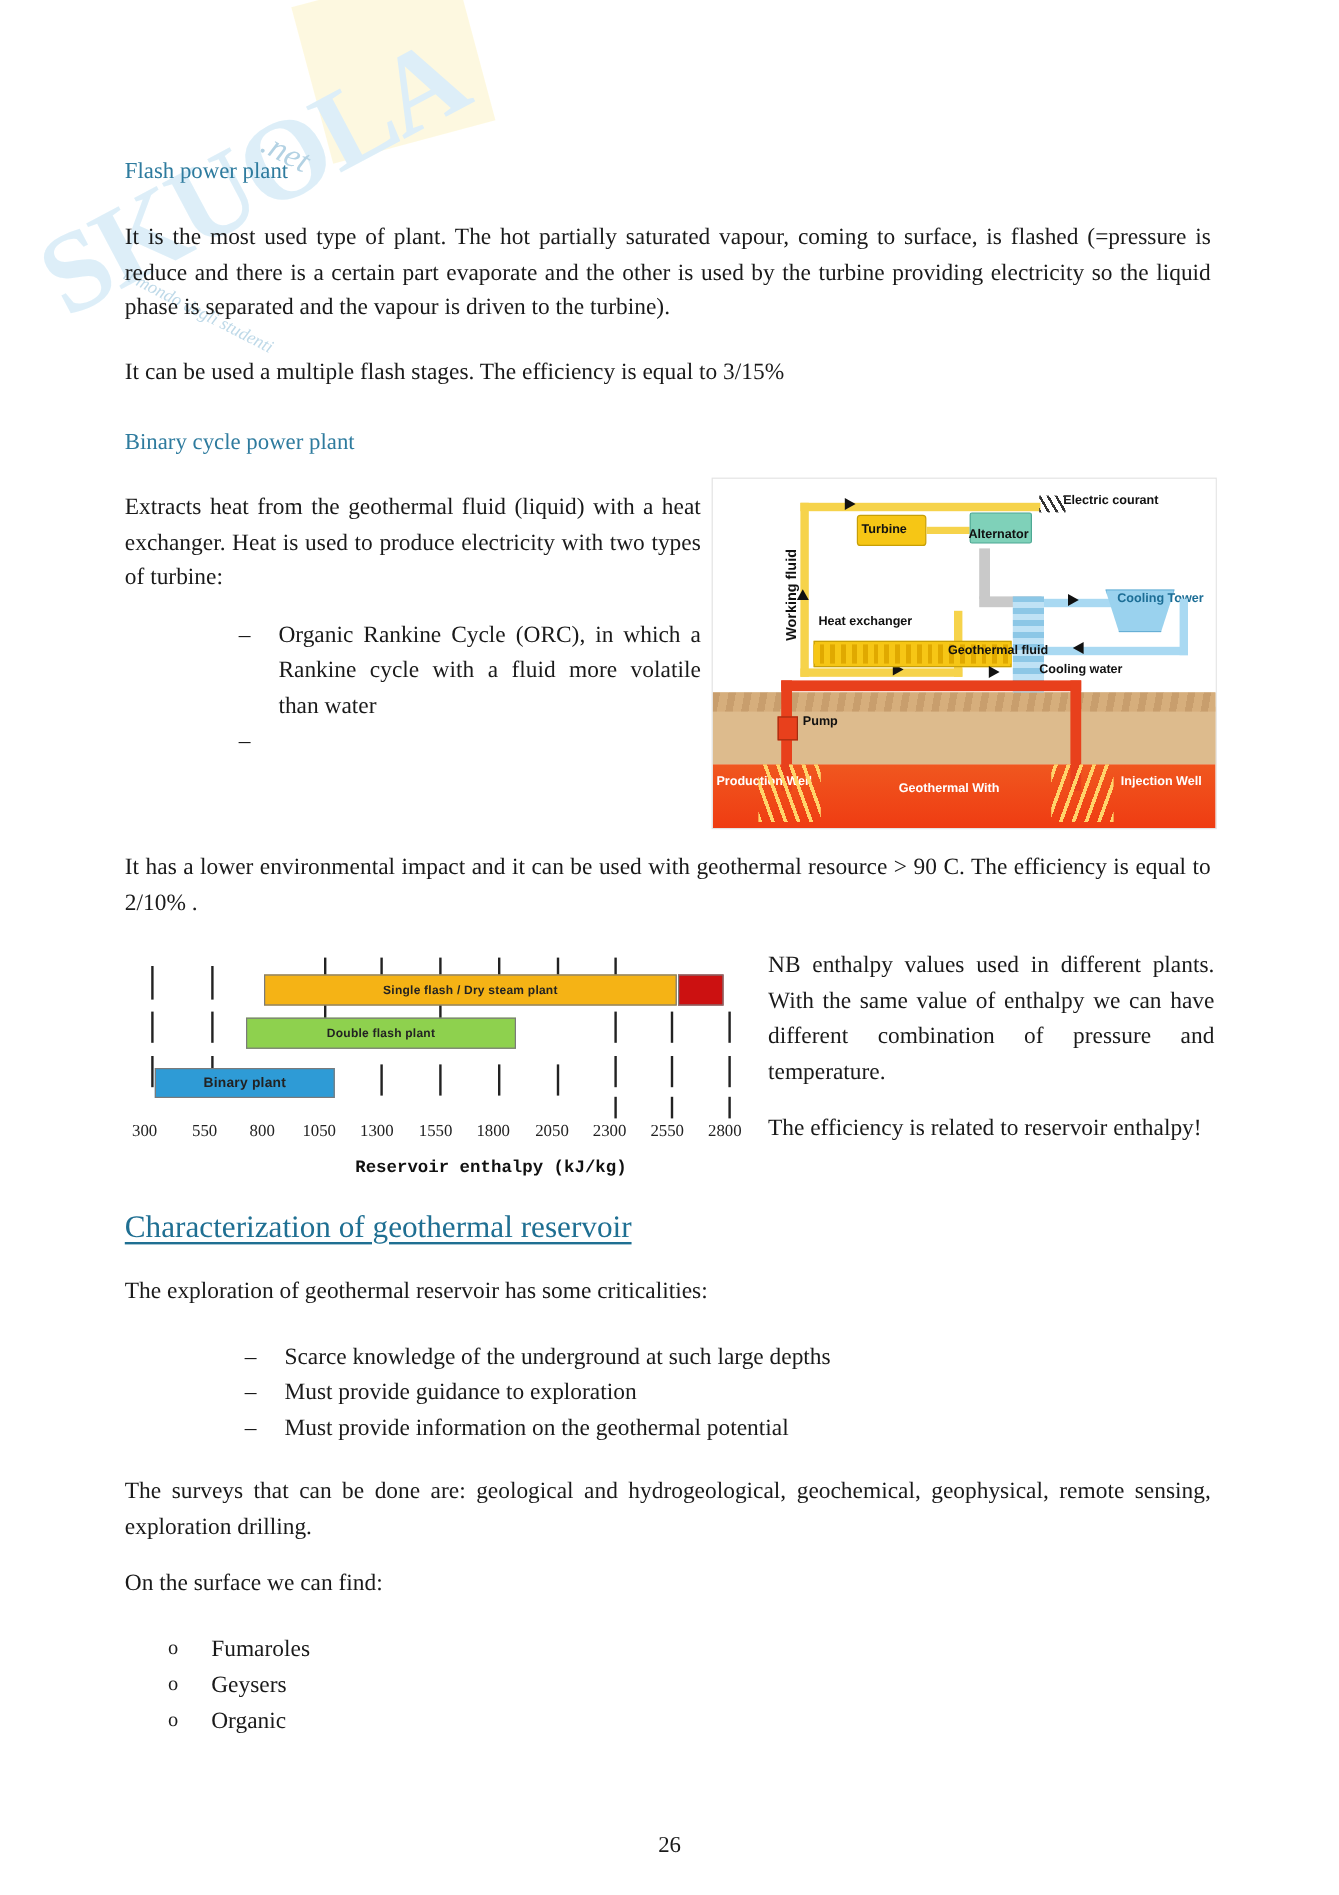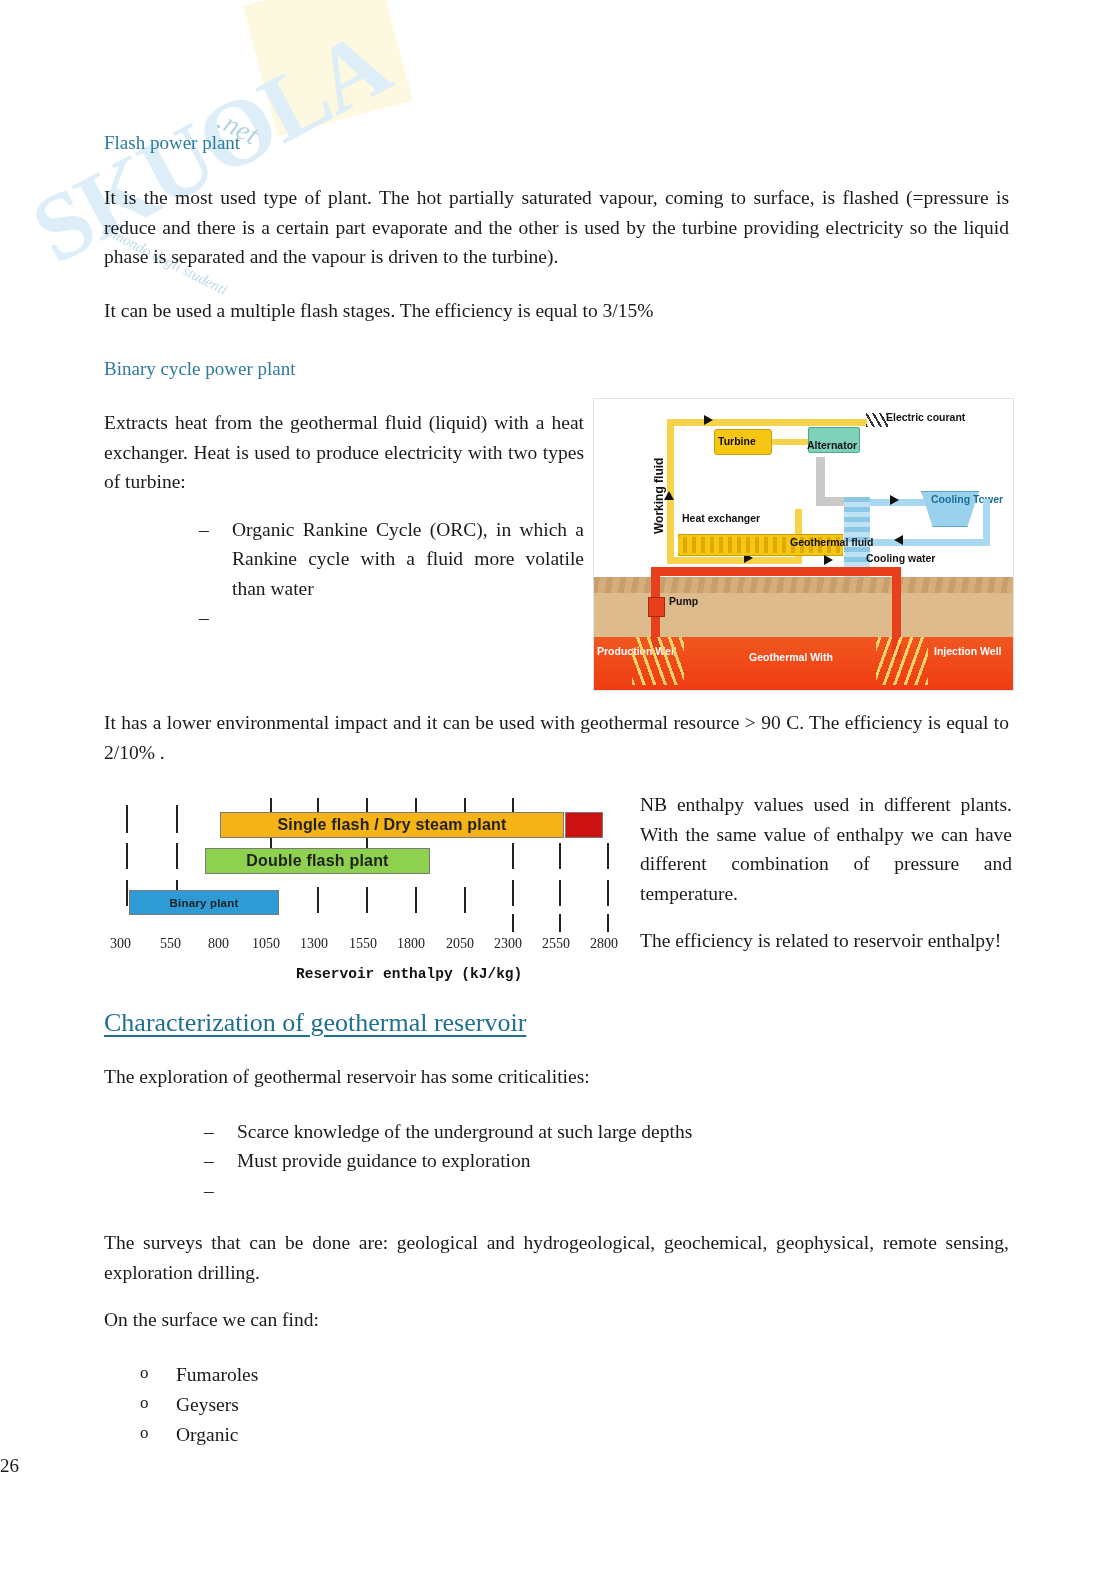--- a/index.html
+++ b/index.html
@@ -107,22 +107,22 @@
     position:relative;
     padding-left:36px;
   }
   .circ-list li .circ {
     position:absolute; left:0; top:0;
     font-size:17px;
   }
 
   .page-num {
     position:absolute;
-    left:0; right:0; top:1455px;
-    text-align:left;
+    left:0; right:0; top:1527px;
+    text-align:center;
     font-size:19px;
   }
 
   
   .fig-binary {
     position:absolute;
     left:593px; top:398px;
     width:419px; height:291px;
     background:#ffffff;
     border:1px solid #e3e3e3;
@@ -157,21 +157,21 @@
   
   .fig-chart {
     position:absolute;
     left:104px; top:790px;
     width:520px; height:205px;
     font-family:"Liberation Sans", sans-serif;
   }
   .ch-bar {
     position:absolute; box-sizing:border-box;
     border:1px solid #7a7a7a;
-    font-size:16px; font-weight:700; color:#222;
+    font-size:10px; font-weight:700; color:#222;
     display:flex; align-items:center; justify-content:center;
     letter-spacing:.2px;
   }
   .ch-tick { position:absolute; width:2px; background:#222; }
   .ch-axis-lbl {
     position:absolute; font-size:14px; color:#222;
     font-family:"Liberation Serif", serif;
   }
   .ch-xtitle {
     position:absolute; font-size:14.5px; font-weight:700; color:#111;
@@ -364,20 +364,21 @@
       <li style="margin-left:100px;">
         <span class="dash">–</span>
         <span>Scarce knowledge of the underground at such large depths</span>
       </li>
       <li style="margin-left:100px;">
         <span class="dash">–</span>
         <span>Must provide guidance to exploration</span>
       </li>
       <li style="margin-left:100px;">
         <span class="dash">–</span>
+        <span>Must provide information on the geothermal potential</span>
       </li>
     </ul>
   </div>
   <div class="content" style="top:1228px; width:905px;">
     <p class="body">The surveys that can be done are: geological and hydrogeological, geochemical, geophysical, remote sensing, exploration drilling.</p>
   </div>
   <div class="content" style="top:1305px; width:905px;">
     <p class="body">On the surface we can find:</p>
   </div>
   <div class="content" style="top:1360px; width:905px;">

